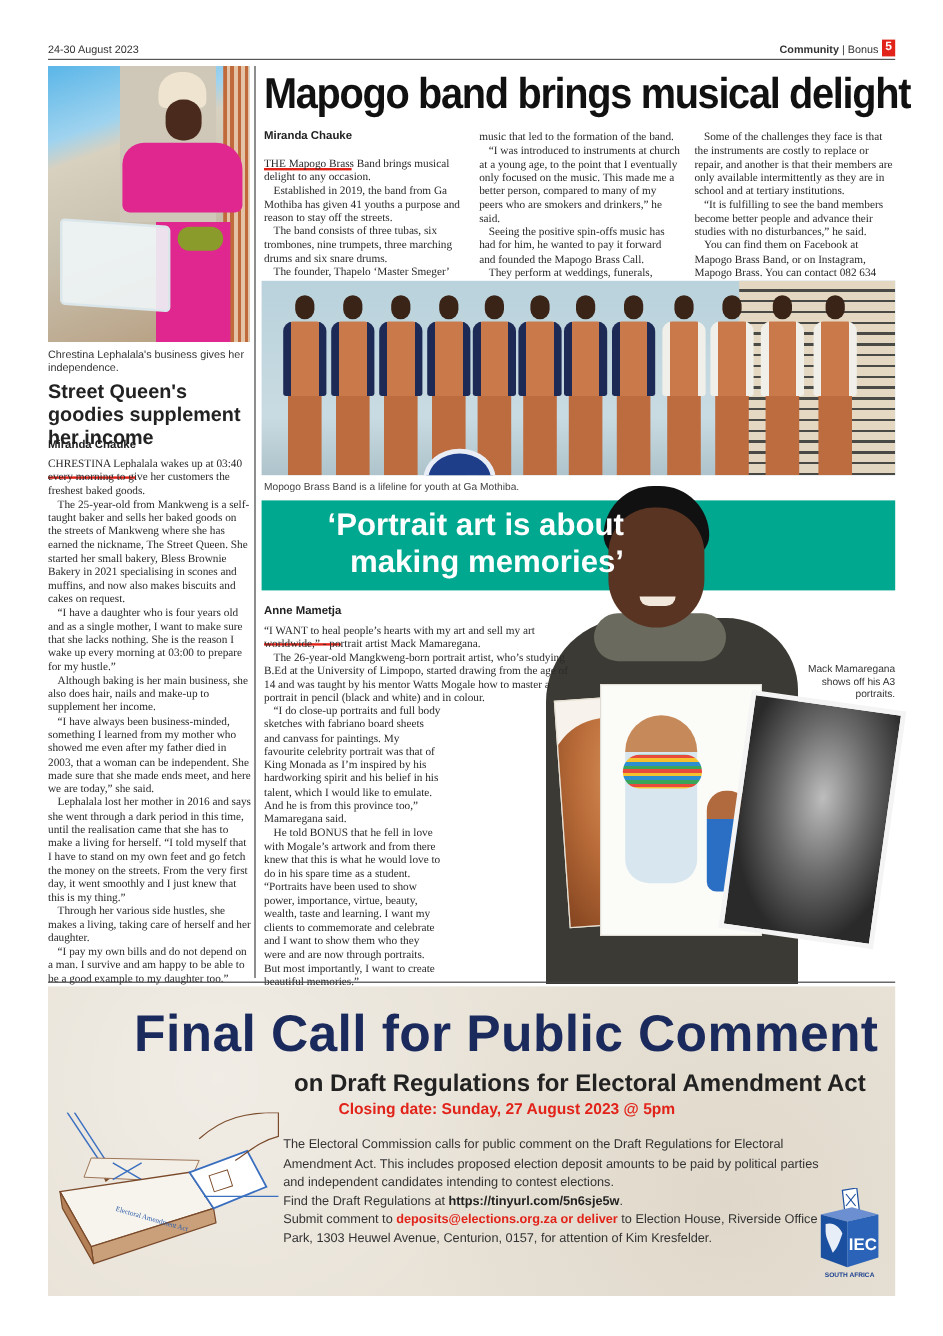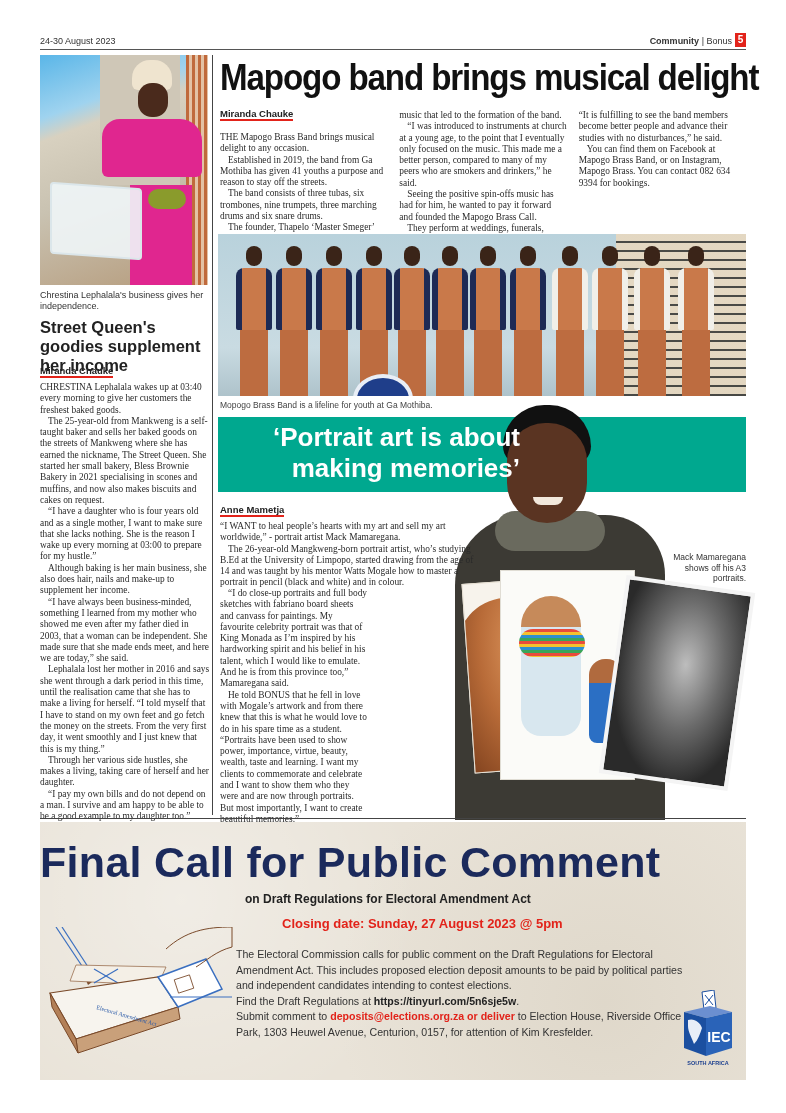--- a/index.html
+++ b/index.html
@@ -22,21 +22,21 @@
   .photo-woman .fence { position:absolute; right:0; top:0; width:22px; height:230px; background: repeating-linear-gradient(90deg,#c06a3c 0 3px,#e3c2a5 3px 6px); }
   .photo-woman .hat { position:absolute; left:92px; top:5px; width:40px; height:30px; border-radius:18px 18px 6px 6px; background:#efe4cf; }
   .photo-woman .face { position:absolute; left:98px; top:28px; width:30px; height:34px; border-radius:14px; background:#4a2a1c; }
   .photo-woman .top { position:absolute; left:62px; top:64px; width:100px; height:58px; border-radius:18px 22px 6px 6px; background:#e0268f; }
   .photo-woman .pants { position:absolute; left:90px; top:130px; width:62px; height:100px; background:#e0268f; }
   .photo-woman .bag { position:absolute; left:108px; top:134px; width:38px; height:20px; border-radius:10px; background:#8a9b2c; }
   .photo-woman .box { position:absolute; left:10px; top:130px; width:92px; height:72px; border:2px solid #dbe6ea; background: rgba(240,246,248,0.9); transform: skewY(4deg); border-radius:4px; }
 
   .caption-woman { position: absolute; left: 40px; top: 290px; width: 170px; font-family: "Liberation Sans", sans-serif; font-size: 9px; line-height: 11px; color: #333; }
   .headline-street { position: absolute; left: 40px; top: 318px; width: 172px; font-family: "Liberation Sans", sans-serif; font-size: 16.5px; line-height: 19px; color: #222; }
-  .byline { font-family: "Liberation Sans", sans-serif; font-weight: bold; font-size: 9.5px; color: #222; display: inline-block; padding-bottom: 0; border-bottom: 2px solid #e2231a; }
+  .byline { font-family: "Liberation Sans", sans-serif; font-weight: bold; font-size: 9.5px; color: #222; display: inline-block; padding-bottom: 21px; border-bottom: 2px solid #e2231a; }
   .byline-street { position: absolute; left: 40px; top: 365px; }
   .body-street { position: absolute; left: 40px; top: 382px; width: 170px; font-size: 9.4px; line-height: 11.3px; color: #2a2a2a; }
   .body-text p { text-indent: 8px; }
   .body-text p:first-child { text-indent: 0; }
 
   
   .headline-mapogo { position: absolute; left: 220px; top: 57px; width: 526px; font-family: "Liberation Sans", sans-serif; font-weight: bold; font-size: 36px; line-height: 42px; letter-spacing: -1.2px; color: #111; transform: scaleX(0.92); transform-origin: left; white-space: nowrap; }
   .byline-mapogo { position: absolute; left: 220px; top: 108px; }
   .mapogo-cols { position: absolute; left: 220px; top: 126px; width: 526px; display: flex; gap: 12px; font-size: 9.4px; line-height: 11.3px; color: #2a2a2a; }
   .mapogo-cols .col { flex: 1; }
@@ -75,22 +75,22 @@
   .caption-mack { position:absolute; left:660px; top:552px; width:86px; text-align:right; font-family: Liberation Sans, sans-serif; font-size: 8.5px; line-height: 10.5px; color:#333; }
   .byline-anne { position:absolute; left:220px; top:504px; }
   .body-anne-top { position:absolute; left:220px; top:521px; width:262px; font-size: 9.4px; line-height: 11.3px; color:#2a2a2a; }
   .body-anne-bottom { position:absolute; left:220px; top:588px; width:148px; font-size: 9.4px; line-height: 11.3px; color:#2a2a2a; }
 
   .bottom-rule { position:absolute; left:40px; top:818px; width:706px; height:1px; background:#444; }
 
   
   .ad { position:absolute; left:40px; top:822px; width:706px; height:258px; background: #e9e3d8;
     background-image: radial-gradient(circle at 20% 30%, rgba(255,255,255,.35) 0, transparent 40%), radial-gradient(circle at 80% 70%, rgba(200,190,170,.3) 0, transparent 45%); }
-  .ad-title { position:absolute; left:0; top:16px; width:692px; text-align:left; font-family: "Liberation Sans", sans-serif; font-weight:bold; font-size: 43px; line-height: 48px; color:#1b2a5c; letter-spacing: 0.3px; }
-  .ad-sub { position:absolute; left:205px; top:70px; font-family: "Liberation Sans", sans-serif; font-weight:bold; font-size: 12px; color:#222;text-align:right; }
+  .ad-title { position:absolute; left:0; top:16px; width:692px; text-align:right; font-family: "Liberation Sans", sans-serif; font-weight:bold; font-size: 43px; line-height: 48px; color:#1b2a5c; letter-spacing: 0.3px; }
+  .ad-sub { position:absolute; left:205px; top:70px; font-family: "Liberation Sans", sans-serif; font-weight:bold; font-size: 20px; color:#222;text-align:right; }
   .ad-closing { position:absolute; left:242px; top:94px; font-family: "Liberation Sans", sans-serif; font-weight:bold; font-size: 13px; color:#e2231a; }
   .ad-body { position:absolute; left:196px; top:125px; width:450px; font-family: "Liberation Sans", sans-serif; font-size: 10.6px; line-height: 15.6px; color:#333; }
   .ad-body b { color:#222; }
   .ad-body .red { color:#e2231a; font-weight:bold; }
 
   .ad-illustration { position:absolute; left:6px; top:105px; width:190px; height:150px; }
   .iec-logo { position:absolute; left:640px; top:168px; width:56px; height:78px; }
   .iec-label { position:absolute; left:640px; top:238px; width:56px; text-align:center; font-family:"Liberation Sans", sans-serif; font-weight:bold; font-size:5.5px; color:#1b3f8f; }
 </style>
 </head>
@@ -138,20 +138,21 @@
     <p>The band consists of three tubas, six trombones, nine trumpets, three marching drums and six snare drums.</p>
     <p>The founder, Thapelo ‘Master Smeger’ Mahlangu explained that it was his love for</p>
   </div>
   <div class="col col2 body-text">
     <p>music that led to the formation of the band.</p>
     <p>“I was introduced to instruments at church at a young age, to the point that I eventually only focused on the music. This made me a better person, compared to many of my peers who are smokers and drinkers,” he said.</p>
     <p>Seeing the positive spin-offs music has had for him, he wanted to pay it forward and founded the Mapogo Brass Call.</p>
     <p>They perform at weddings, funerals, soccer games and parties.</p>
   </div>
   <div class="col col3 body-text">
+    <p style="text-indent:8px">Some of the challenges they face is that the instruments are costly to replace or repair, and another is that their members are only available intermittently as they are in school and at tertiary institutions.</p>
     <p>“It is fulfilling to see the band members become better people and advance their studies with no disturbances,” he said.</p>
     <p>You can find them on Facebook at Mapogo Brass Band, or on Instagram, Mapogo Brass. You can contact 082 634 9394 for bookings.</p>
   </div>
 </div>
 
 <div class="photo-band" title="Twelve band members in orange waistcoats holding brass instruments">
   <div class="slats"></div>
   <div class="member" style="left:18px">
       <div class="head"></div>
       <div class="torso"></div>

